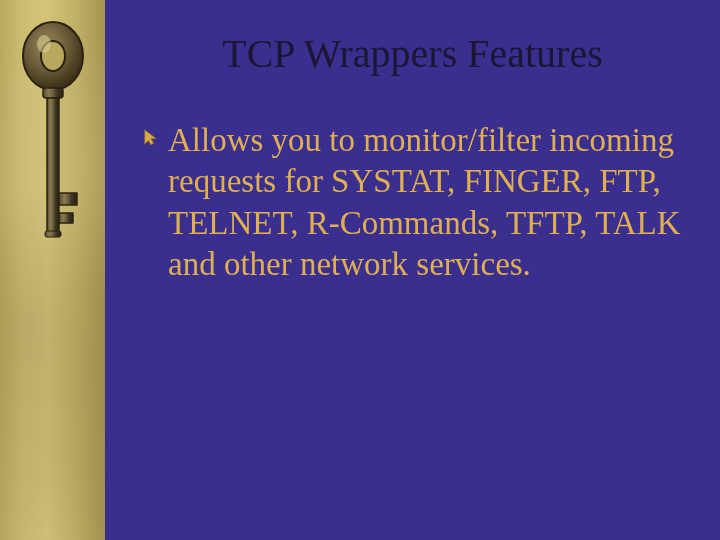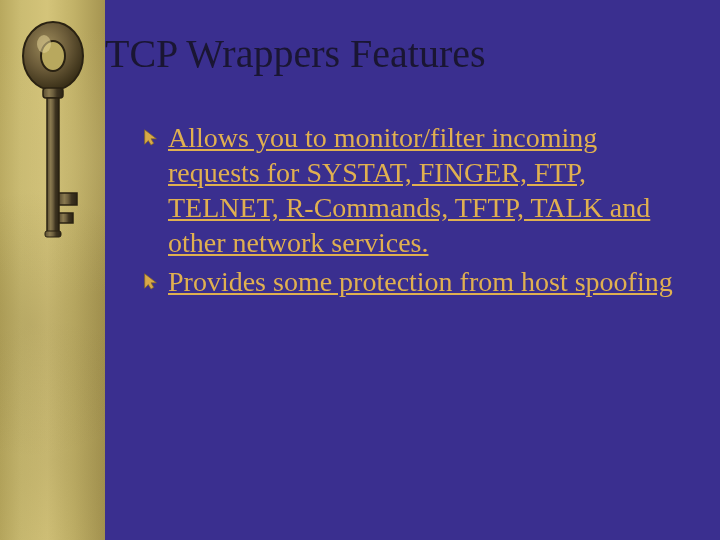--- a/index.html
+++ b/index.html
@@ -33,20 +33,21 @@
     left: 18px;
     top: 18px;
     width: 70px;
     height: 250px;
   }
   .title {
     position: absolute;
     top: 30px;
     left: 105px;
     right: 0;
+    text-align: center;
     font-size: 40px;
     color: #1a1633;
     font-weight: 400;
   }
   .content {
     position: absolute;
     top: 120px;
     left: 140px;
     right: 28px;
     color: #e0b050;
@@ -61,24 +62,23 @@
     width: 22px;
     height: 30px;
     display: flex;
     align-items: center;
     justify-content: center;
     margin-right: 6px;
     margin-top: 2px;
   }
   .bullet-icon svg { display: block; }
   .bullet-text {
-    font-size: 28px;
+    font-size: 33px;
     line-height: 1.25;
     color: #e0b050;
-    text-decoration: underline;
   }
 </style>
 </head>
 <body>
 
 <div class="left-strip">
   <div class="key-wrap">
     <svg viewBox="0 0 70 250" width="70" height="250">
       <defs>
         <linearGradient id="metal" x1="0" y1="0" x2="1" y2="0">
@@ -118,22 +118,14 @@
   <div class="bullet-item">
     <span class="bullet-icon">
       <svg viewBox="0 0 20 20" width="18" height="18">
         <path d="M3 2 L3 18 L7 14 L10 19 L13 17 L10 12 L16 12 Z" fill="#d8a948" stroke="#8a6a20" stroke-width="0.8"></path>
       </svg>
     </span>
     <span class="bullet-text">Allows you to monitor/filter incoming requests for SYSTAT, FINGER, FTP, TELNET, R-Commands, TFTP, TALK and other network services.</span>
   </div>
 
 
-  <div class="bullet-item">
-    <span class="bullet-icon">
-      <svg viewBox="0 0 20 20" width="18" height="18">
-        <path d="M3 2 L3 18 L7 14 L10 19 L13 17 L10 12 L16 12 Z" fill="#d8a948" stroke="#8a6a20" stroke-width="0.8"></path>
-      </svg>
-    </span>
-    <span class="bullet-text">Provides some protection from host spoofing</span>
-  </div>
 
 </div>
 
 </body></html>

